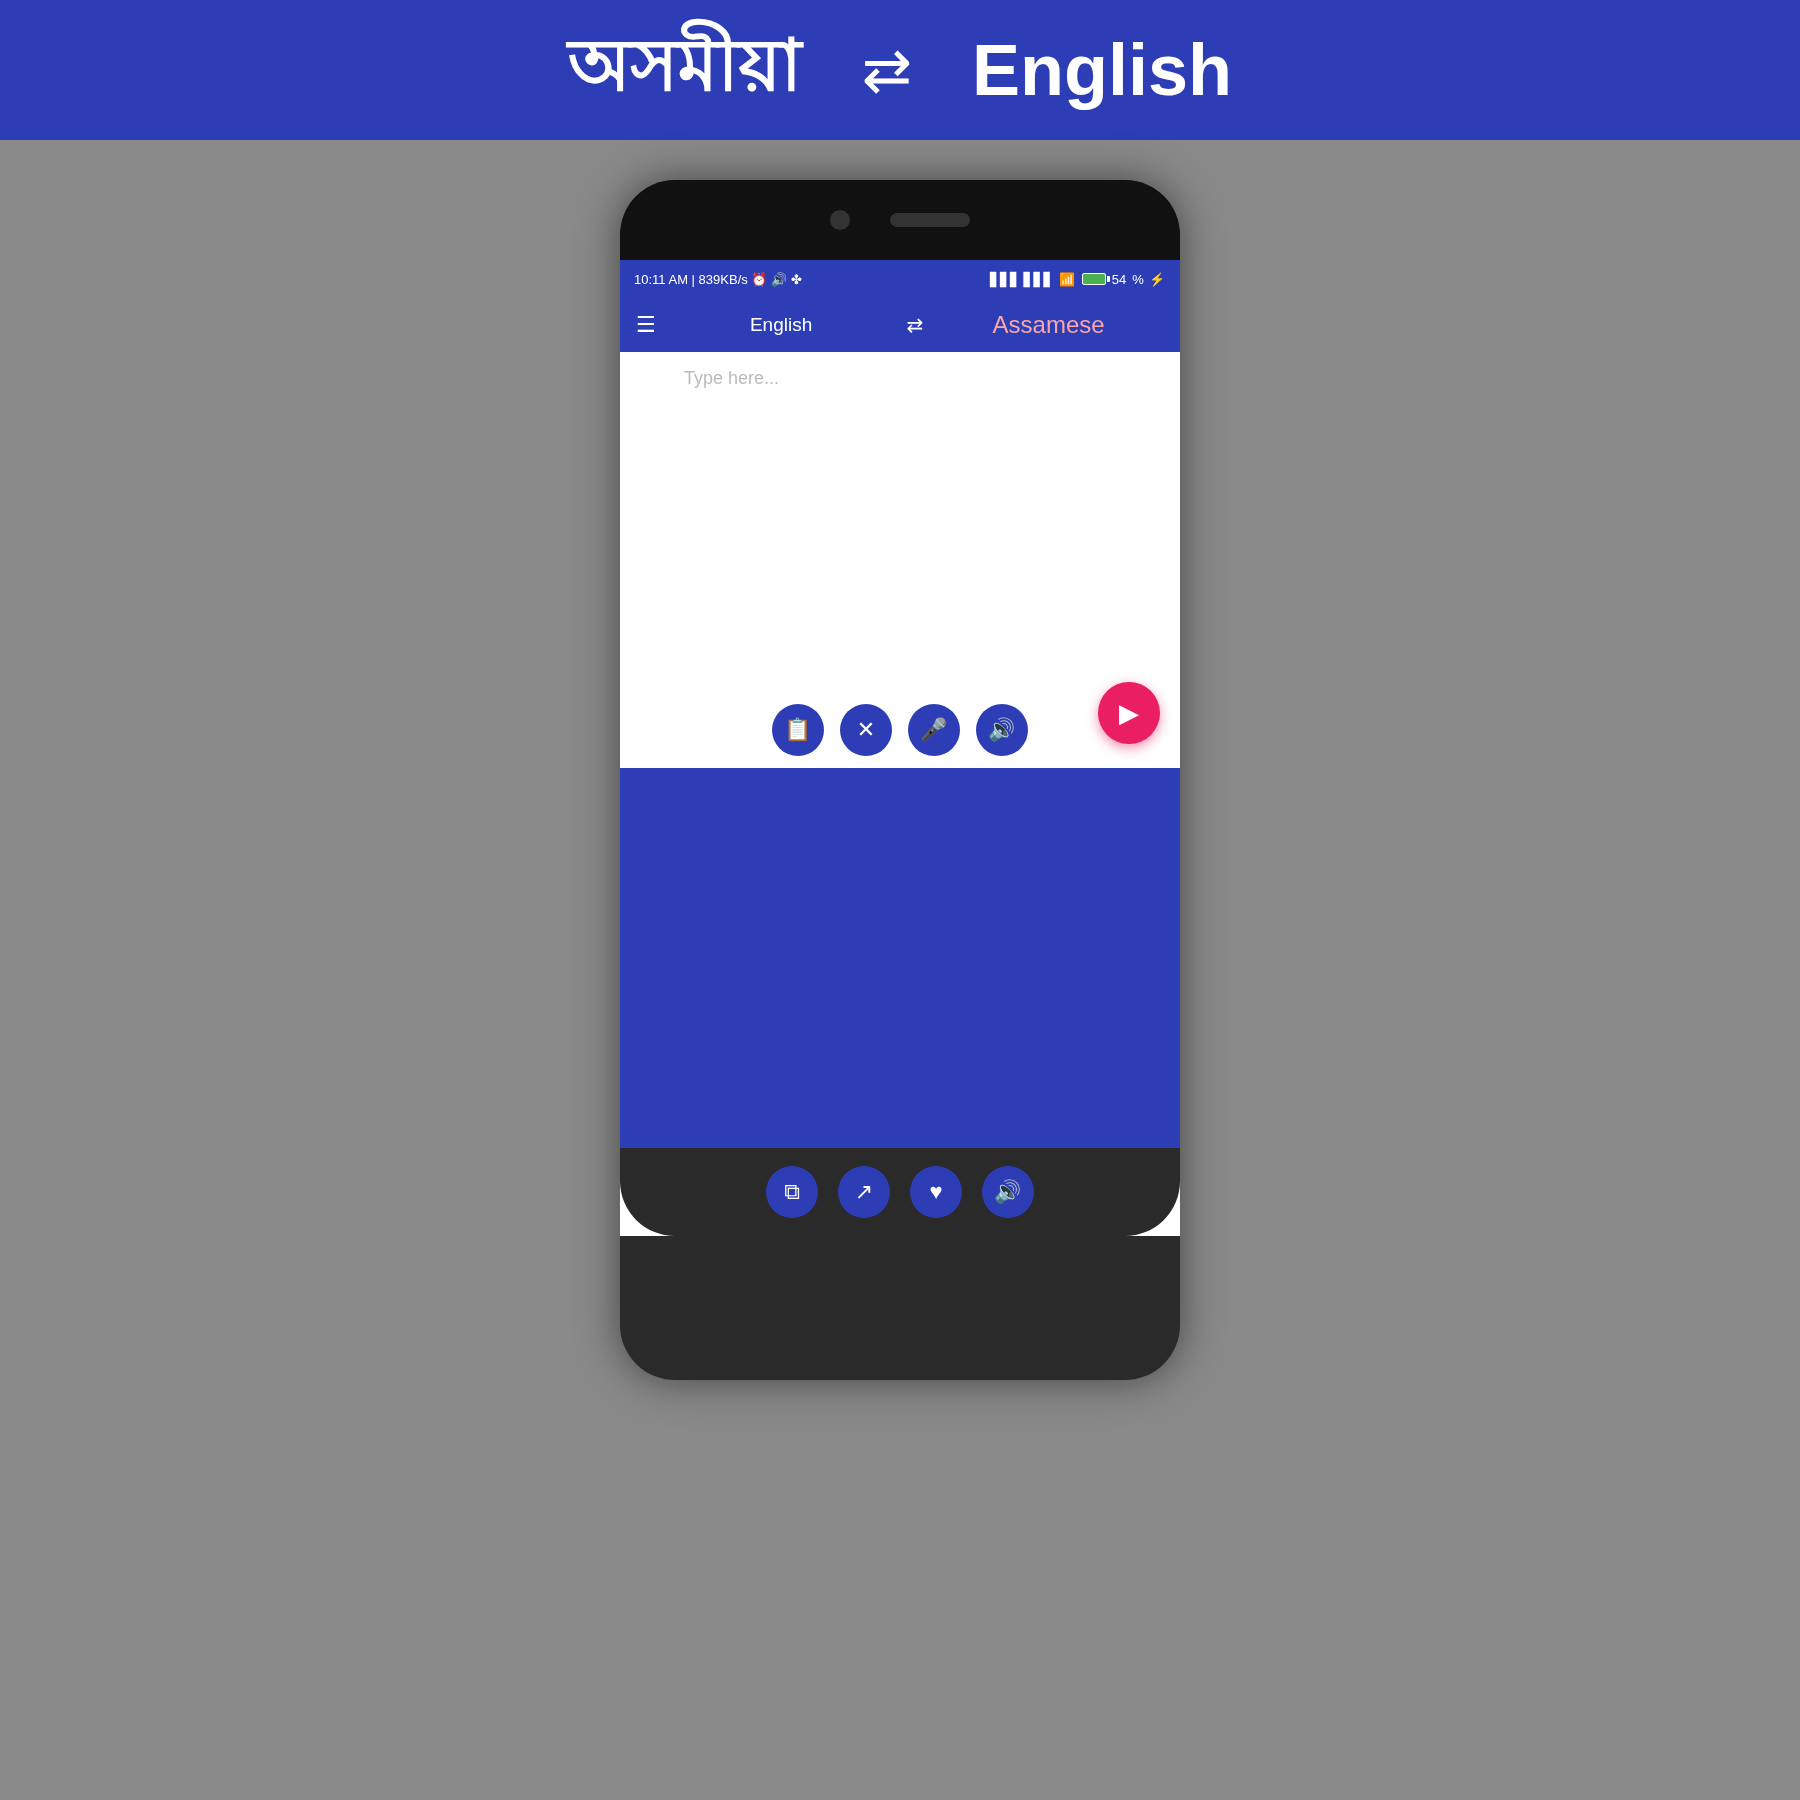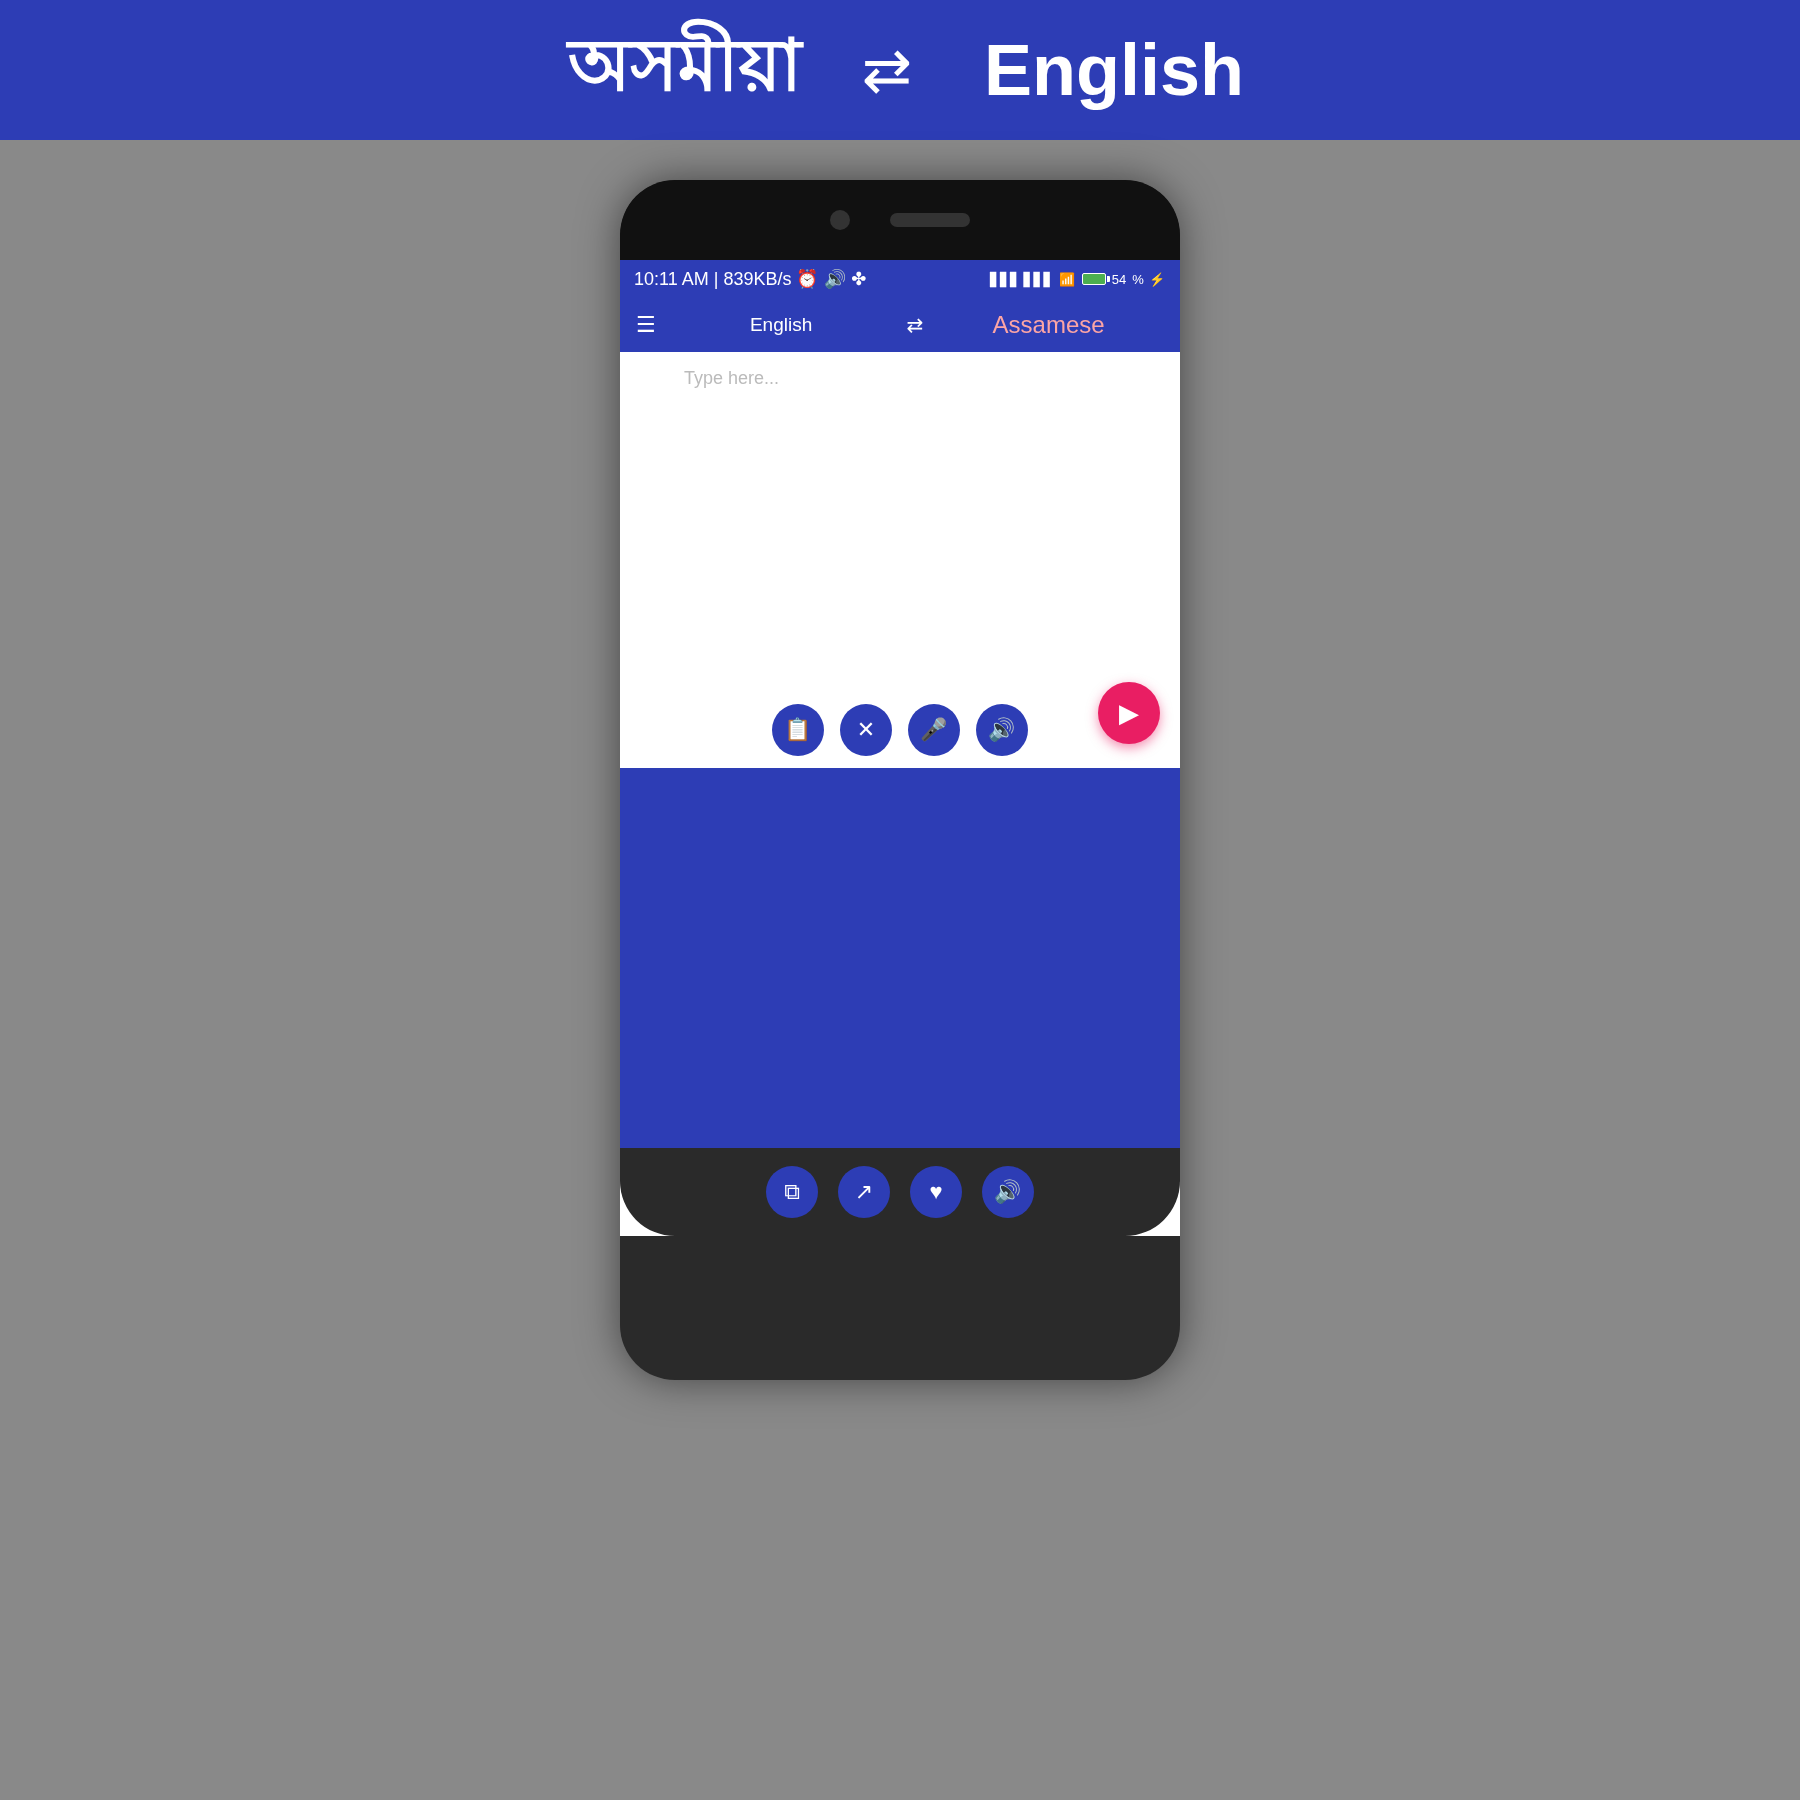--- a/index.html
+++ b/index.html
@@ -23,21 +23,20 @@
       align-items: center;
       justify-content: center;
       gap: 60px;
       flex-shrink: 0;
     }
 
     .top-header-lang {
       color: white;
       font-size: 72px;
       font-weight: bold;
-      margin-left: 12px;
     }
 
     .top-header-icon {
       color: white;
       font-size: 60px;
     }
 
     
     .main-area {
       flex: 1;
@@ -97,21 +96,21 @@
       background-color: #2d3db5;
       height: 38px;
       display: flex;
       align-items: center;
       justify-content: space-between;
       padding: 0 14px;
     }
 
     .status-left {
       color: white;
-      font-size: 18px;
+      font-size: 13px;
     }
 
     .status-right {
       display: flex;
       align-items: center;
       gap: 6px;
     }
 
     .status-right span {
       color: white;

